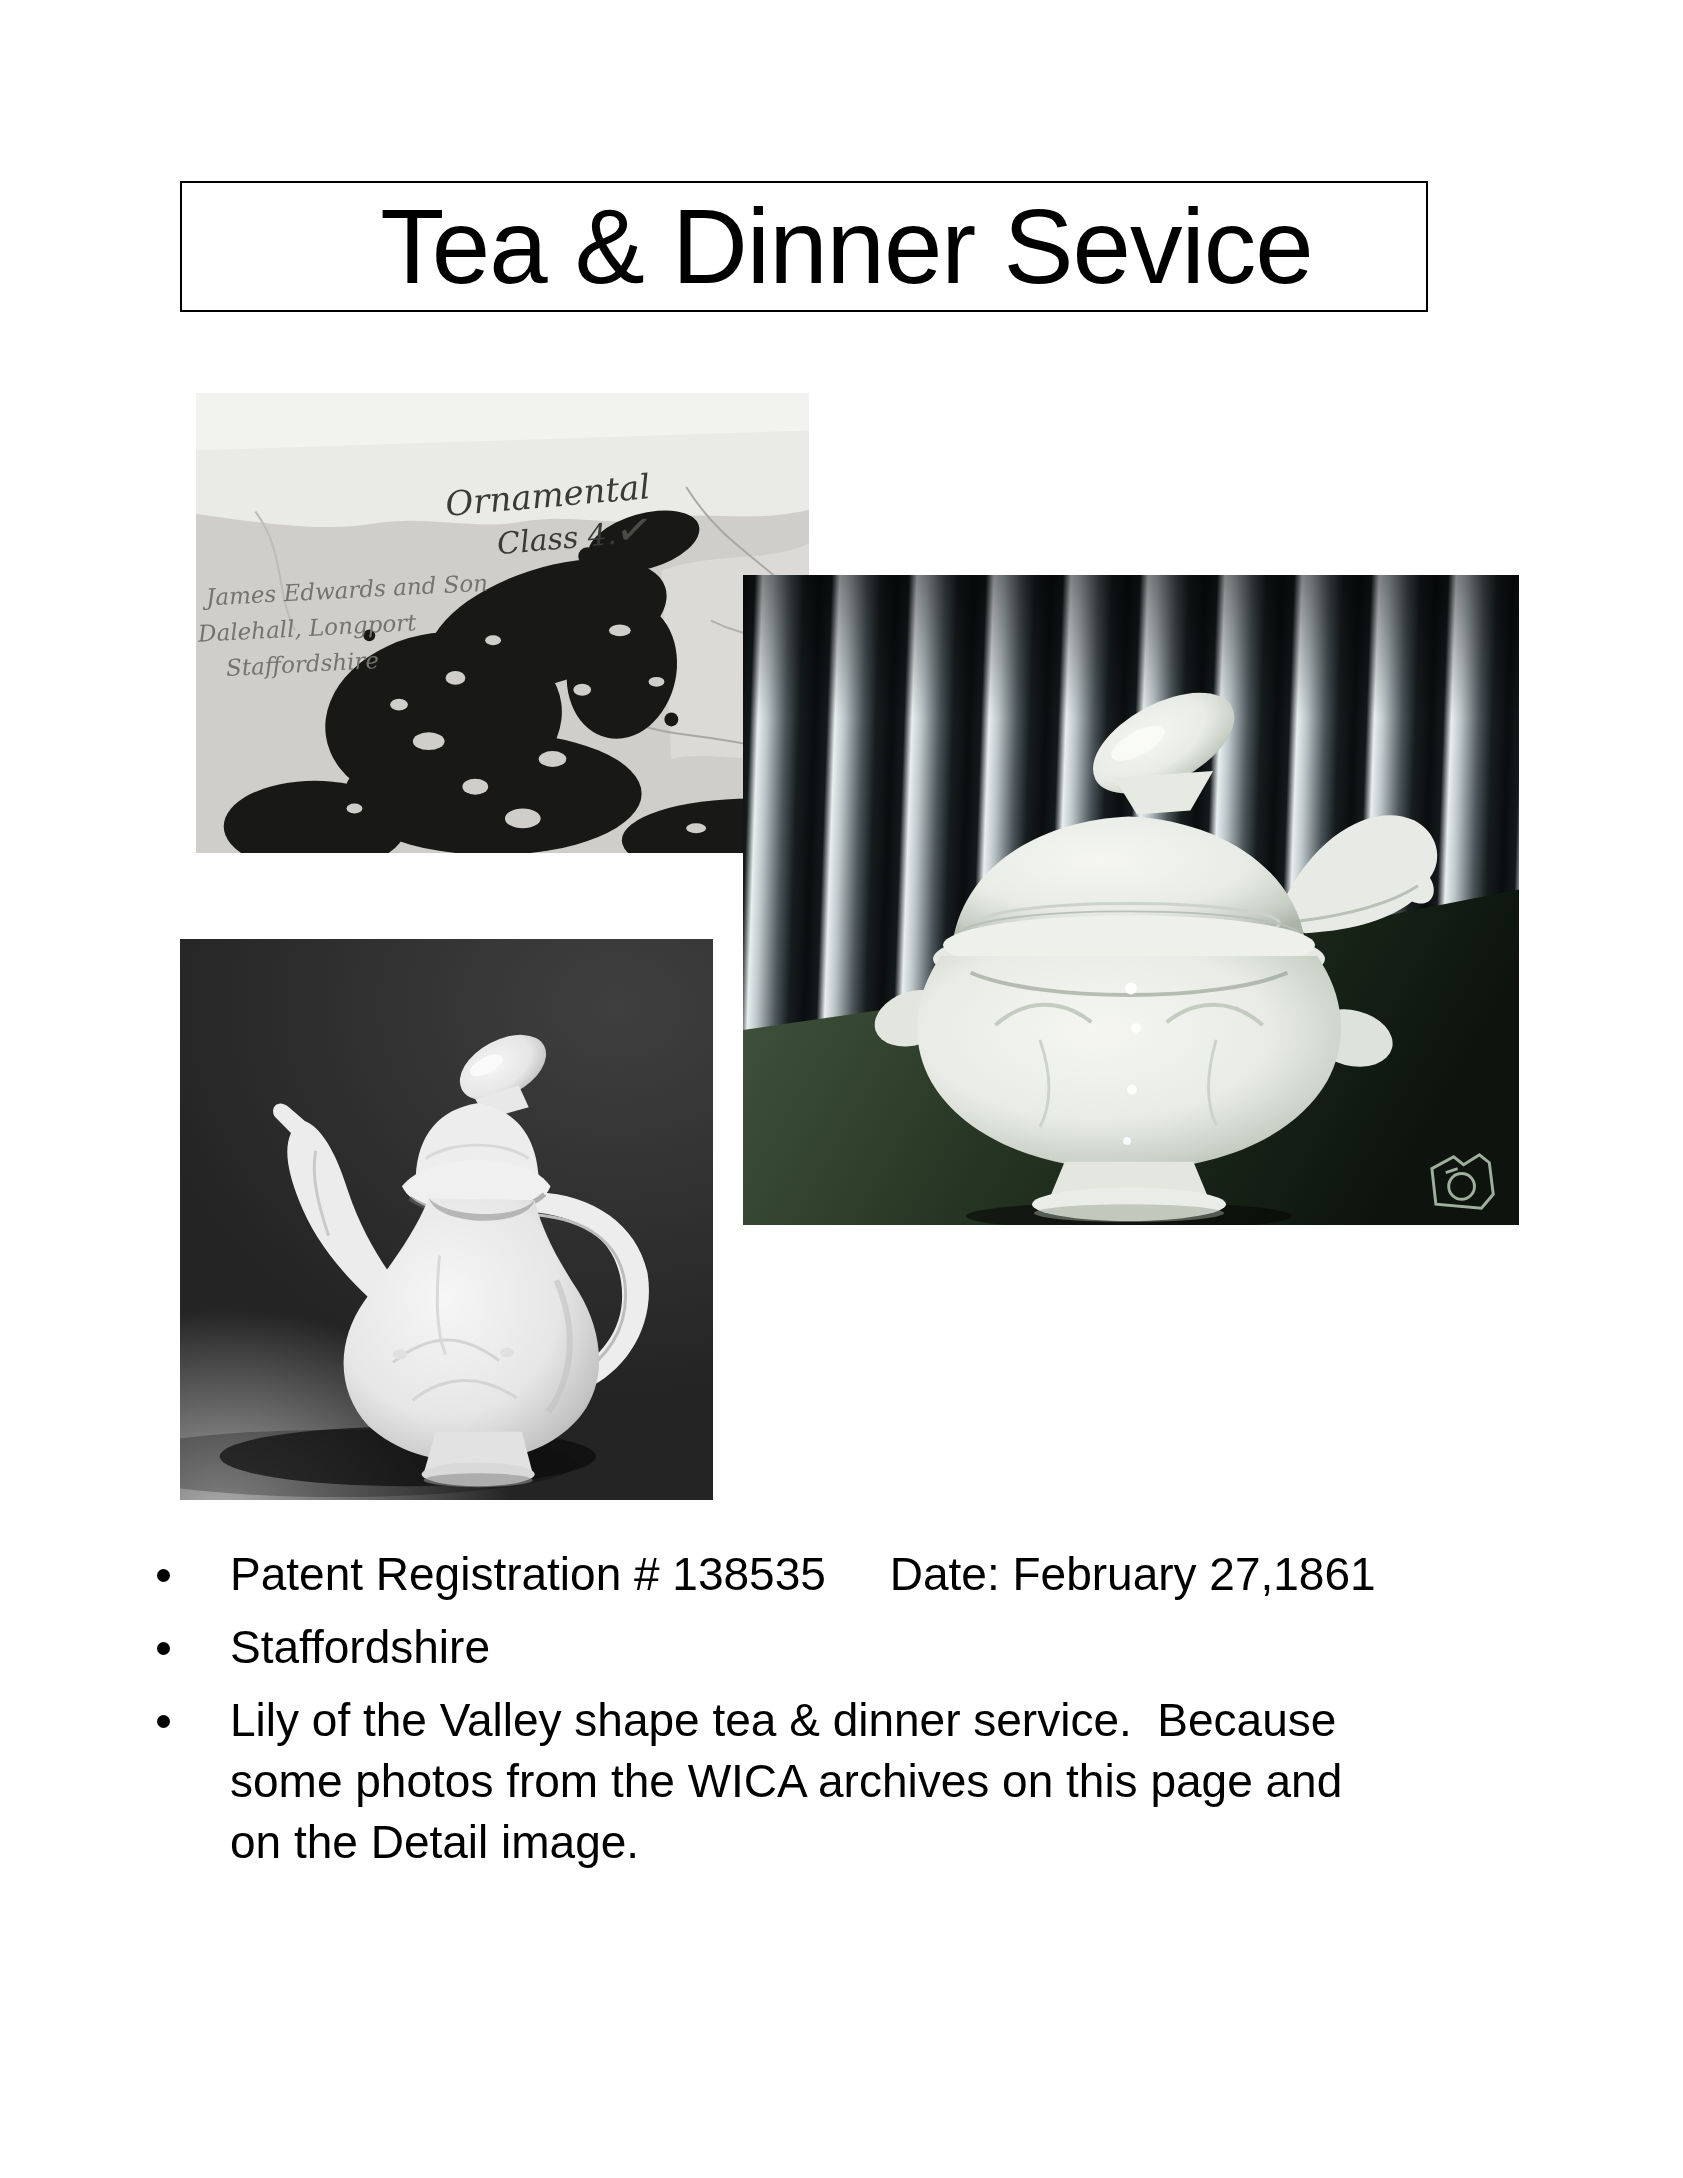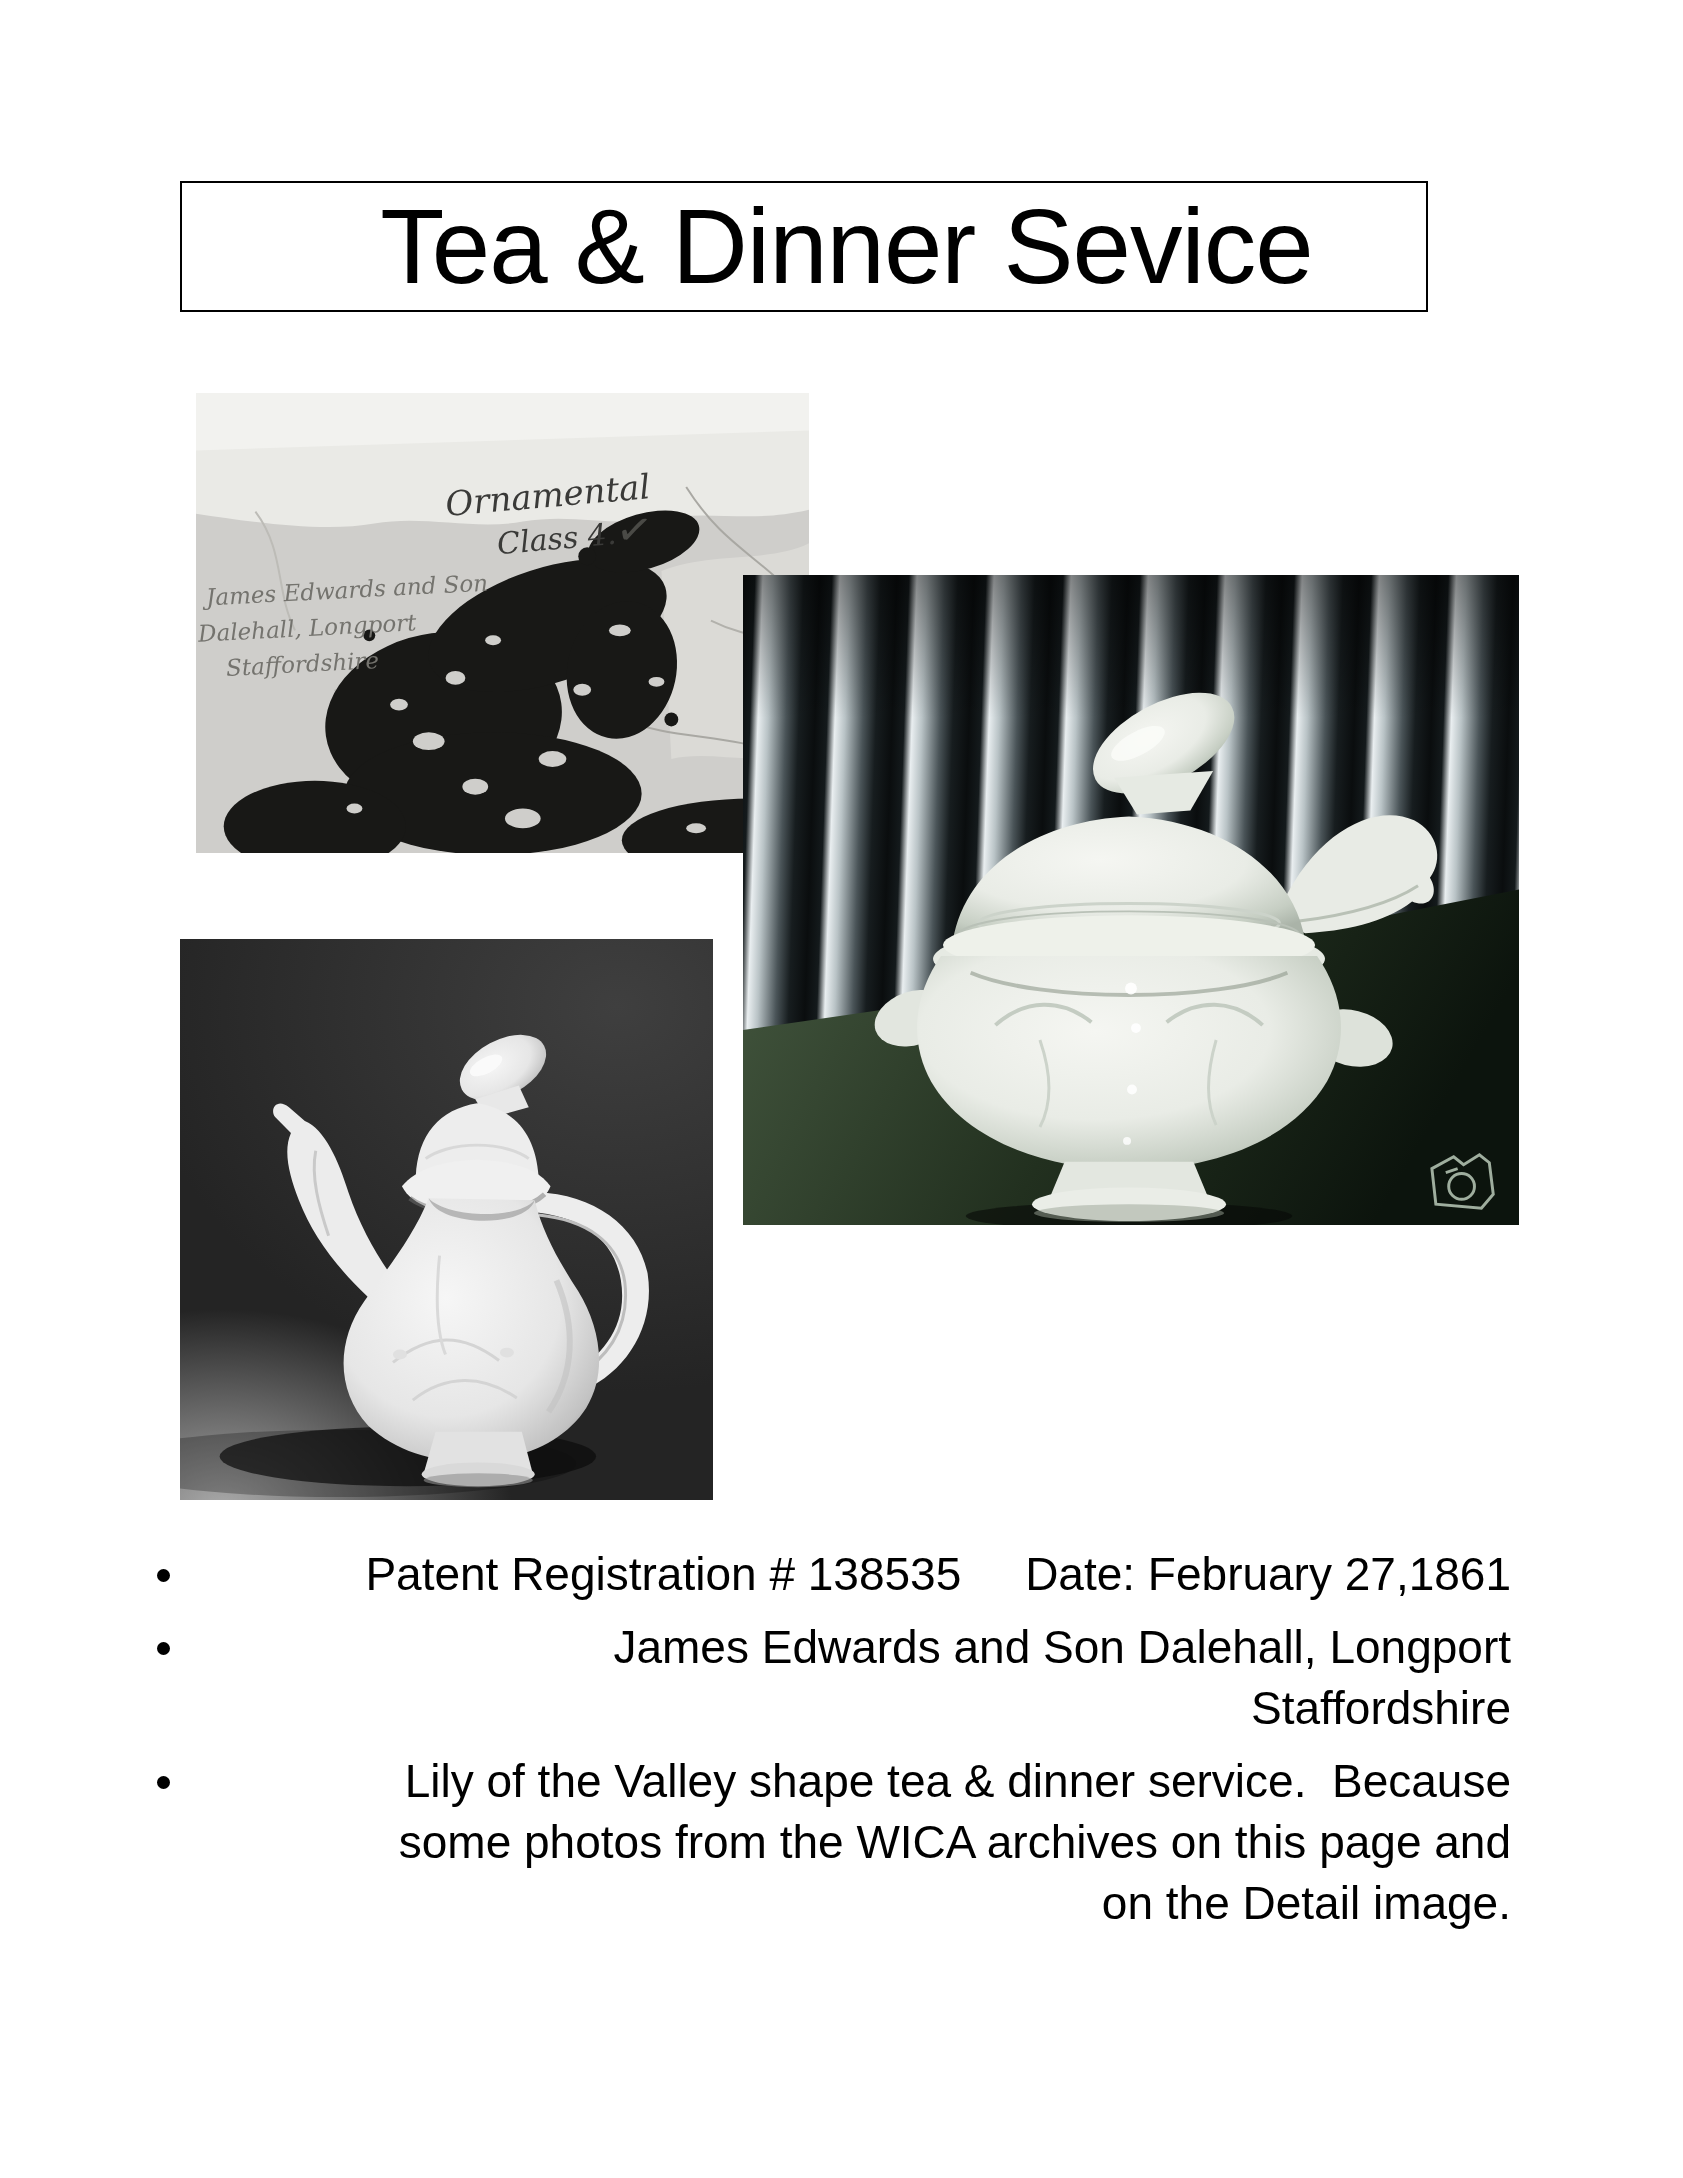--- a/index.html
+++ b/index.html
@@ -1,18 +1,18 @@
 <!DOCTYPE html>
 <html><head>
 <meta charset="utf-8">
 <style>
   html,body{margin:0;padding:0;background:#777;}
   .page{
     position:relative;width:1683px;height:2178px;background:#ffffff;
-    font-family:"Liberation Sans",sans-serif;color:#000;overflow:hidden;text-align:right;
+    font-family:"Liberation Sans",sans-serif;color:#000;overflow:hidden;
   }
   
   .title-box{
     position:absolute;left:180px;top:181px;width:1248px;height:131px;
     box-sizing:border-box;border:2px solid #000;background:#fff;
     display:flex;align-items:center;justify-content:center;padding-left:85px;
   }
   .title-text{font-size:105px;letter-spacing:-1px;white-space:pre;}
   
   .photo{position:absolute;overflow:hidden;}
@@ -221,21 +221,20 @@
     <div class="bullet-item">
       <span class="bullet-dot"></span>
       <div class="bullet-text">
         <div class="bullet-line">Patent Registration # 138535     Date: February 27,1861</div>
       </div>
     </div>
 
     <div class="bullet-item">
       <span class="bullet-dot"></span>
       <div class="bullet-text">
-        <div class="bullet-line">James Edwards and Son Dalehall, Longport</div>
         <div class="bullet-line">Staffordshire</div>
       </div>
     </div>
 
     <div class="bullet-item">
       <span class="bullet-dot"></span>
       <div class="bullet-text">
         <div class="bullet-line">Lily of the Valley shape tea &amp; dinner service.  Because</div>
         <div class="bullet-line">some photos from the WICA archives on this page and</div>
         <div class="bullet-line">on the Detail image.</div>

